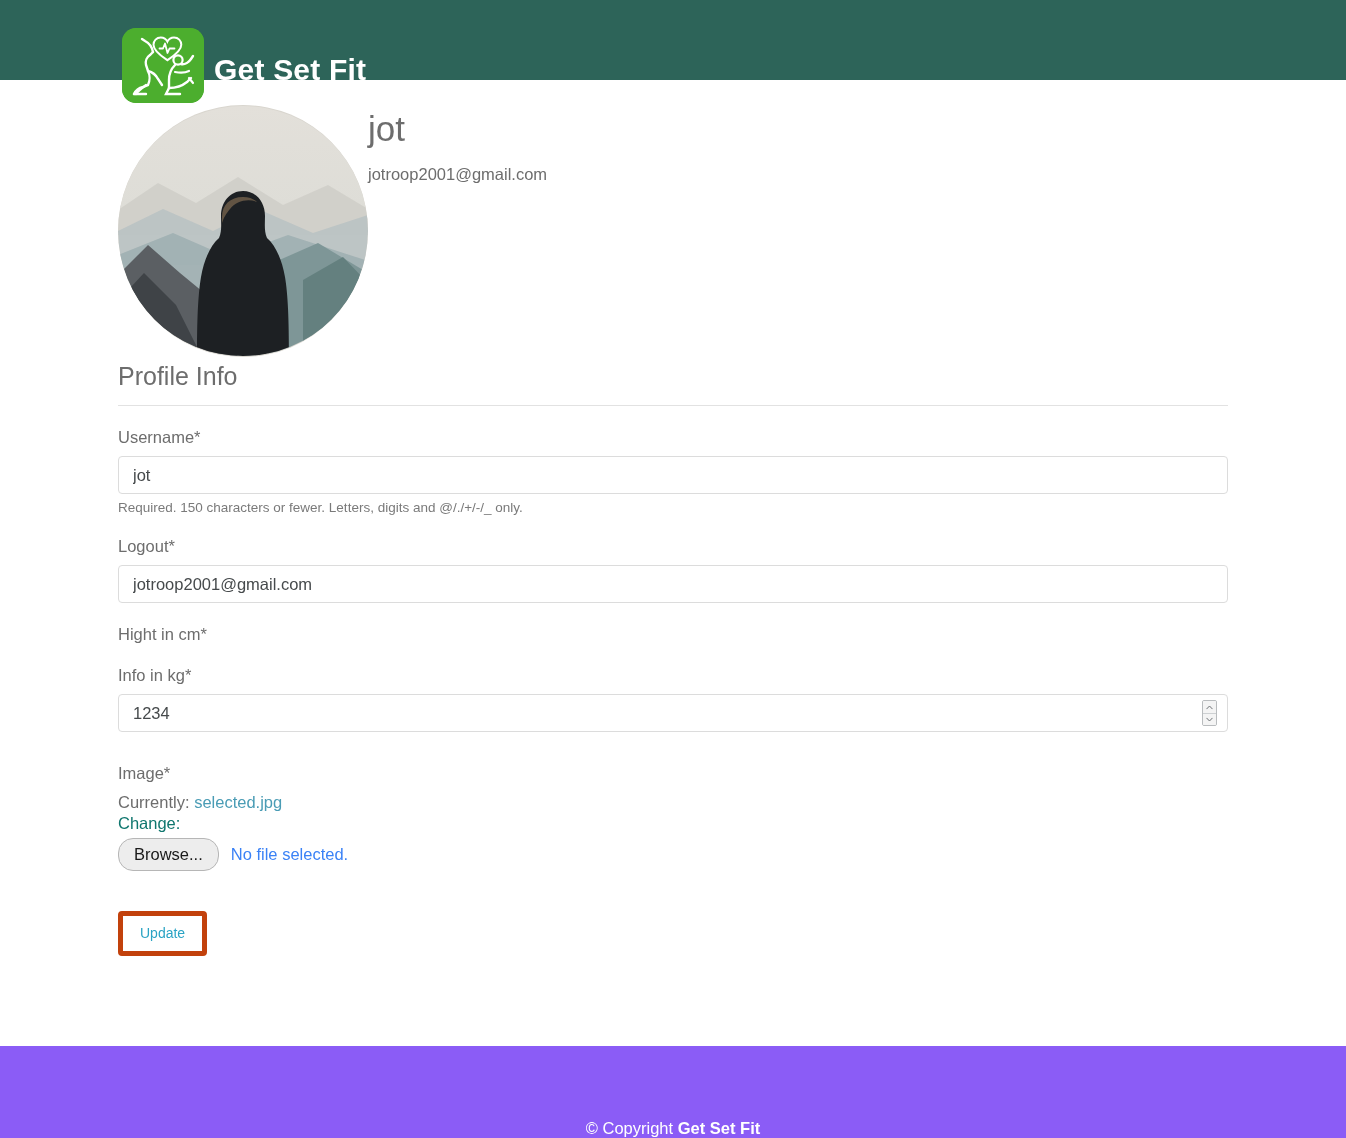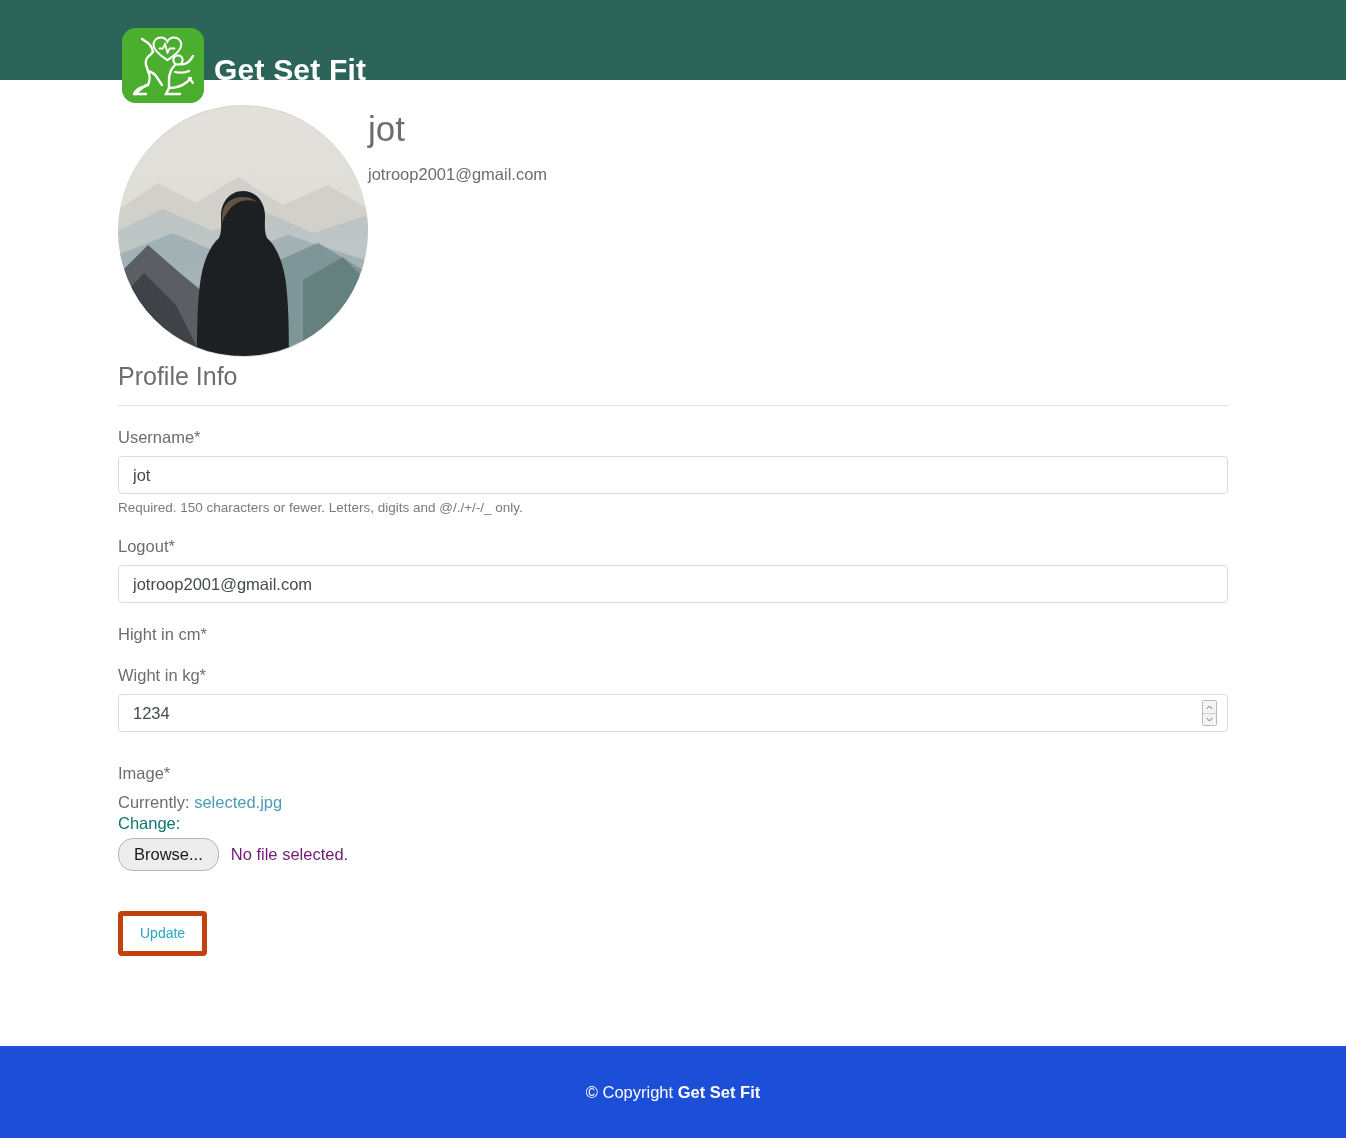--- a/index.html
+++ b/index.html
@@ -225,21 +225,21 @@
     background: #ededed;
     border: 1px solid #b6b6b6;
     border-radius: 15px;
     padding: 6px 15px;
     line-height: 1.15;
     cursor: pointer;
   }
   .file-status {
     margin-left: 12px;
     font-size: 16.5px;
-    color: #701a75;
+    color: #3b82f6;
   }
 
   .submit-row { margin-top: 40px; }
   .update-button {
     font-family: "Liberation Sans", sans-serif;
     font-size: 14px;
     color: #2aa3c4;
     background: #ffffff;
     border: 5px solid #c2410c;
     border-radius: 4px;
@@ -248,23 +248,23 @@
     cursor: pointer;
   }
 
   
   .site-footer {
     position: absolute;
     left: 0;
     bottom: 0;
     width: 1346px;
     height: 92px;
-    background: #1d4ed8;
-    display: flex;
-    align-items: center;
+    background: #8b5cf6;
+    display: flex;
+    align-items: flex-end;
     justify-content: center;
   }
   .footer-text {
     color: #ffffff;
     font-size: 16.5px;
   }
   .footer-text b { font-weight: bold; }
 </style>
 </head>
 <body>
@@ -372,21 +372,21 @@
     <div class="field">
       <label class="field-label">Logout*</label>
       <input class="text-input" type="text" value="jotroop2001@gmail.com" placeholder="" style="">
     </div>
 
     <div class="field">
       <label class="field-label">Hight in cm*</label>
     </div>
 
     <div class="field">
-      <label class="field-label">Wight in kg*</label>
+      <label class="field-label">Info in kg*</label>
       <div class="number-wrap">
         <input class="text-input" type="text" value="1234" placeholder="" style="">
         <span class="spinner">
           <span class="spinner-btn">
             <svg viewBox="0 0 7 5" xmlns="http://www.w3.org/2000/svg">
               <polyline points="0.8,3.8 3.5,1.0 6.2,3.8" fill="none" stroke="#6f7376" stroke-width="1" stroke-linecap="round" stroke-linejoin="round"></polyline>
             </svg>
           </span>
           <span class="spinner-btn">
             <svg viewBox="0 0 7 5" xmlns="http://www.w3.org/2000/svg">

